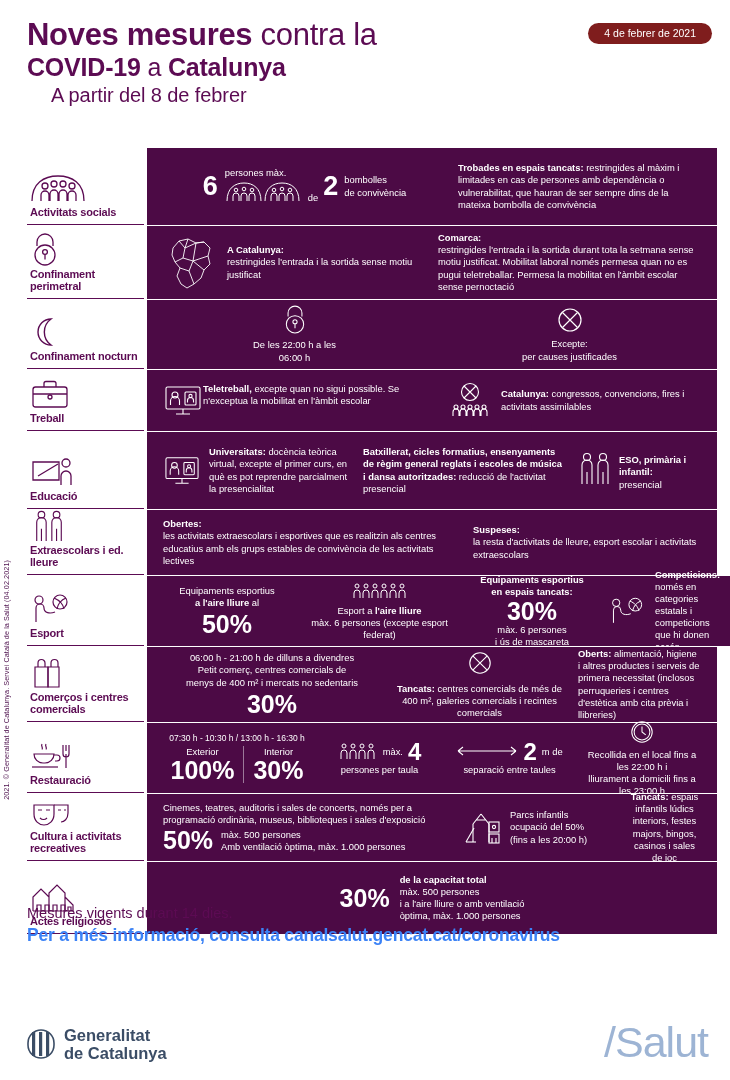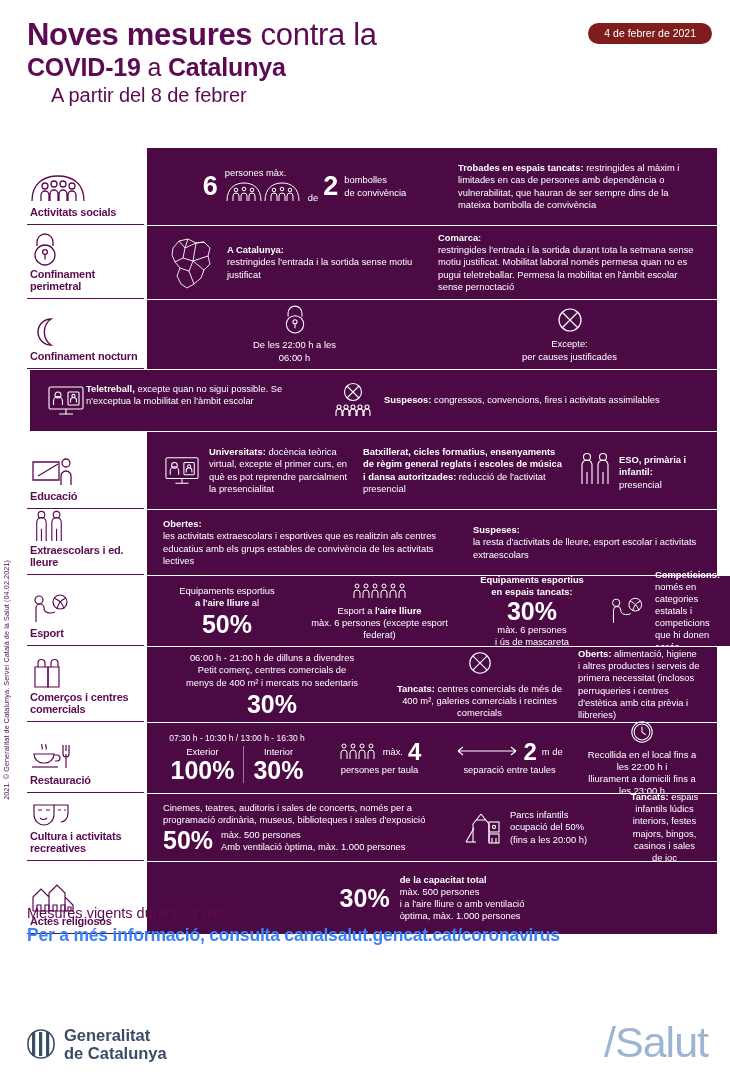--- a/index.html
+++ b/index.html
@@ -233,20 +233,33 @@
                   </g>
                 </svg></span>
             <span class="t">Excepte:</span>
             <span class="t">per causes justificades</span>
           </div>
         </div>
       </div>
     </div>
 
     <div class="row" style="height:62px">
+      <div class="cat">
+        <div class="icon">
+          <svg width="40" height="32" viewBox="0 0 40 32">
+              <g fill="none" stroke="#5c0b53" stroke-width="1.3">
+                <rect x="3" y="9" width="34" height="20" rx="2.5"></rect>
+                <path d="M14 9V5.5a2 2 0 012-2h8a2 2 0 012 2V9"></path>
+                <circle cx="20" cy="19" r="2"></circle>
+                <path d="M3 16h34"></path>
+              </g>
+            </svg>
+        </div>
+        <div class="label">Treball</div>
+      </div>
       <div class="gapcol"></div>
       <div class="content">
         <div class="cells">
           <div class="cell" style="flex:0 0 285px; display:flex; align-items:flex-start; gap:0">
             <span class="ic">
               <svg width="40" height="36" viewBox="0 0 40 36">
                   <g fill="none" stroke="#ffffff" stroke-width="1.1">
                     <rect x="3" y="4" width="34" height="22" rx="1.5"></rect>
                     <circle cx="12" cy="12" r="3"></circle>
                     <path d="M7.5 22v-4a4.5 4.5 0 019 0v4"></path>
@@ -267,21 +280,21 @@
                     <path d="M16 4l12 12M28 4L16 16"></path>
                     <circle cx="8" cy="25" r="2"></circle>
                     <circle cx="15" cy="25" r="2"></circle>
                     <circle cx="22" cy="25" r="2"></circle>
                     <circle cx="29" cy="25" r="2"></circle>
                     <circle cx="36" cy="25" r="2"></circle>
                     <path d="M5 34v-4a3 3 0 016 0v4M12 34v-4a3 3 0 016 0v4M19 34v-4a3 3 0 016 0v4M26 34v-4a3 3 0 016 0v4M33 34v-4a3 3 0 016 0v4"></path>
                   </g>
                 </svg>
             </span>
-            <div class="t"><b>Suspesos:</b><span> congressos, convencions, fires i activitats assimilables</span></div>
+            <div class="t"><b>Catalunya:</b><span> congressos, convencions, fires i activitats assimilables</span></div>
           </div>
         </div>
       </div>
     </div>
 
     <div class="row" style="height:78px">
       <div class="cat">
         <div class="icon">
           <svg width="48" height="34" viewBox="0 0 48 34">
               <g fill="none" stroke="#5c0b53" stroke-width="1.3">

